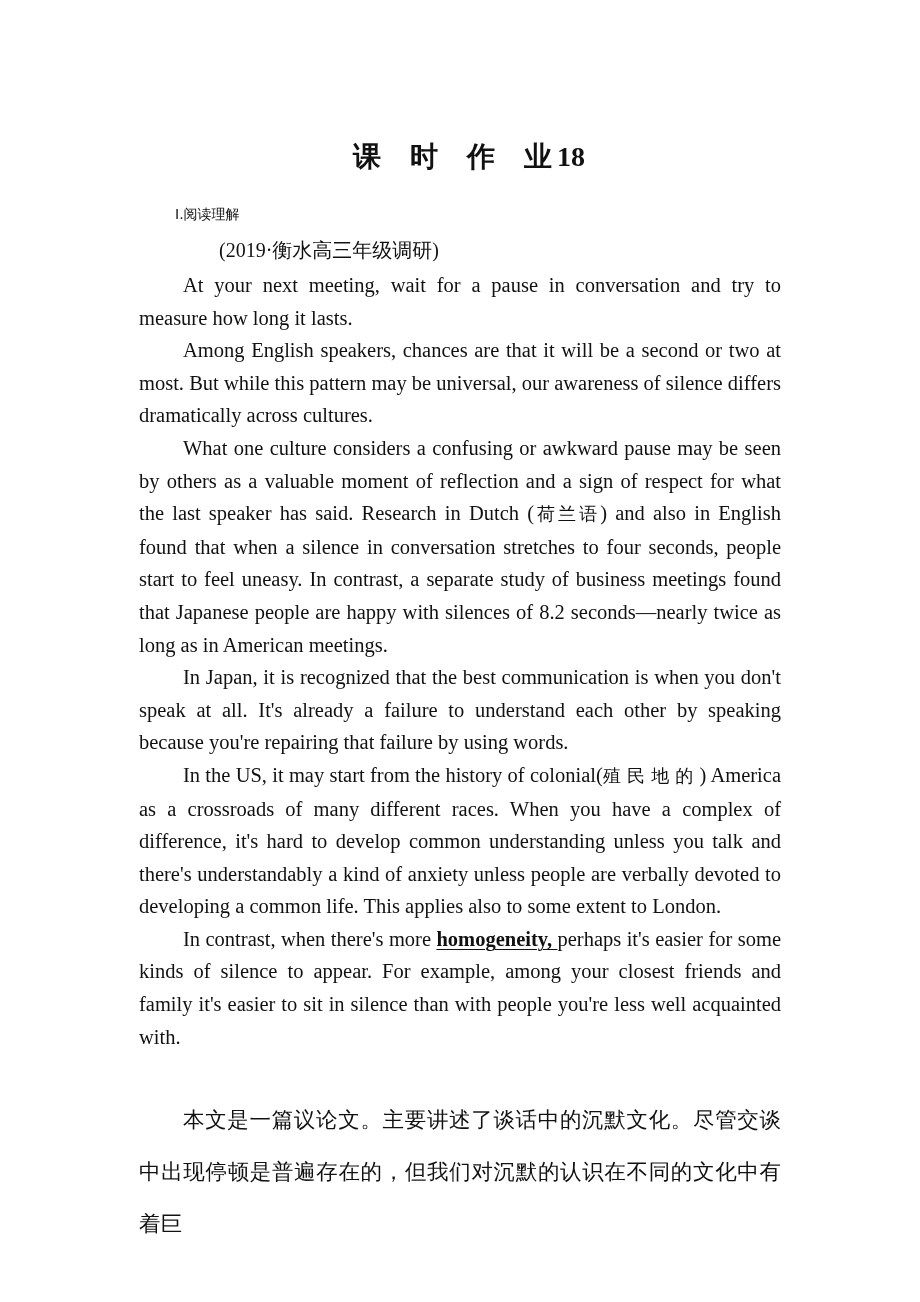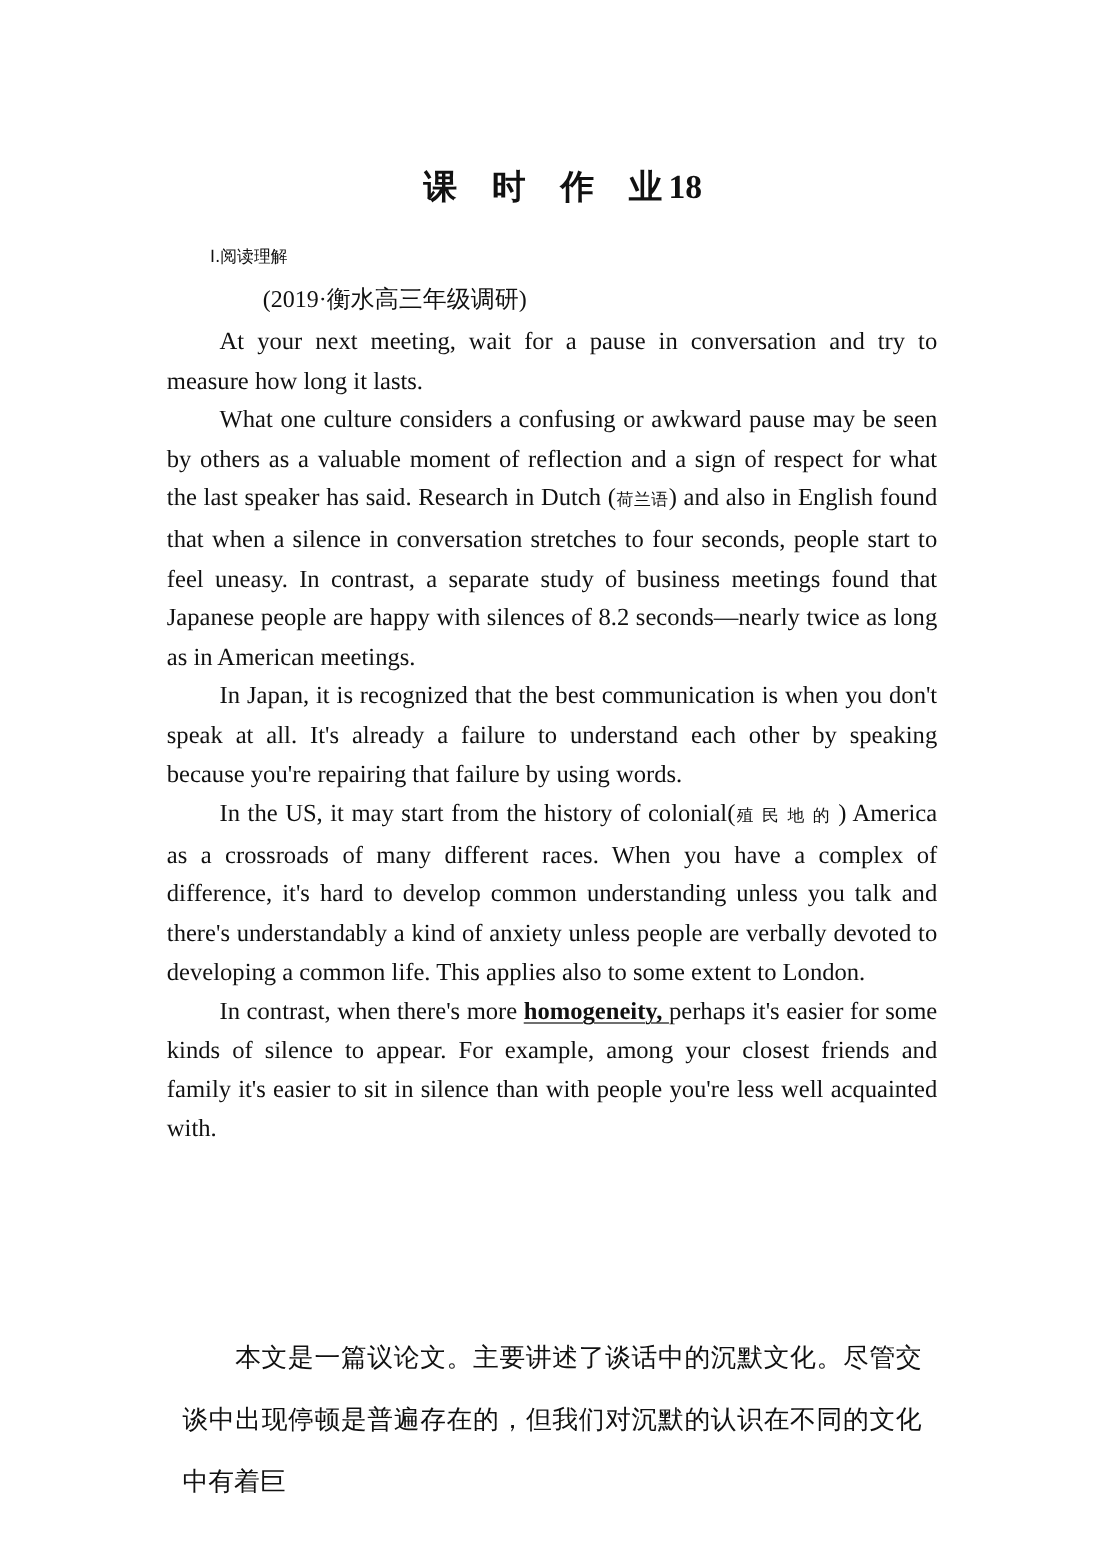--- a/index.html
+++ b/index.html
@@ -79,55 +79,55 @@
       text-align-last: left;
     }
     .u {
       text-decoration: underline;
       text-decoration-thickness: 1px;
       text-underline-offset: 3px;
       font-weight: bold;
     }
     .zh-inline {
       font-family: "DejaVu Sans", sans-serif;
-      font-size: 14px;
+      font-size: 18px;
     }
     .zh-spaced {
       letter-spacing: 6px;
     }
     .commentary {
       position: absolute;
       left: 0;
       top: 1094px;
       width: 642px;
       font-family: "DejaVu Sans", "Liberation Sans", sans-serif;
       font-size: 21.5px;
       line-height: 52px;
       color: #111111;
     }
     .commentary p {
-      margin: 13px;
+      margin: 0;
       text-indent: 44px;
       text-align: justify;
-      font-family: Liberation Mono, monospace;
     }
   </style>
 </head>
 <body>
 
 <div class="page">
 
   <div class="title"><span>课 时 作 业</span><span class="num">18</span></div>
 
   <div class="section-heading">Ⅰ.阅读理解</div>
 
   <div class="source">(2019·衡水高三年级调研)</div>
 
   <div class="passage">
     <p>At your next meeting, wait for a pause in conversation and try to measure how long it lasts.</p>
+    <p>Among English speakers, chances are that it will be a second or two at most. But while this pattern may be universal, our awareness of silence differs dramatically across cultures.</p>
     <p><span>What one culture considers a confusing or awkward pause may be seen by others as a valuable moment of reflection and a sign of respect for what the last speaker has said. Research in Dutch (</span><span class="zh-inline">荷兰语</span><span>) and also in English found that when a silence in conversation stretches to four seconds, people start to feel uneasy. In contrast, a separate study of business meetings found that Japanese people are happy with silences of 8.2 seconds—nearly twice as long as in American meetings.</span></p>
     <p>In Japan, it is recognized that the best communication is when you don't speak at all. It's already a failure to understand each other by speaking because you're repairing that failure by using words.</p>
     <p><span>In the US, it may start from the history of colonial(</span><span class="zh-inline zh-spaced">殖民地的</span><span>) America as a crossroads of many different races. When you have a complex of difference, it's hard to develop common understanding unless you talk and there's understandably a kind of anxiety unless people are verbally devoted to developing a common life. This applies also to some extent to London.</span></p>
     <p><span>In contrast, when there's more </span><span class="u">homogeneity, </span><span>perhaps it's easier for some kinds of silence to appear. For example, among your closest friends and family it's easier to sit in silence than with people you're less well acquainted with.</span></p>
   </div>
 
   <div class="commentary">
     <p>本文是一篇议论文。主要讲述了谈话中的沉默文化。尽管交谈中出现停顿是普遍存在的，但我们对沉默的认识在不同的文化中有着巨</p>
   </div>
 

